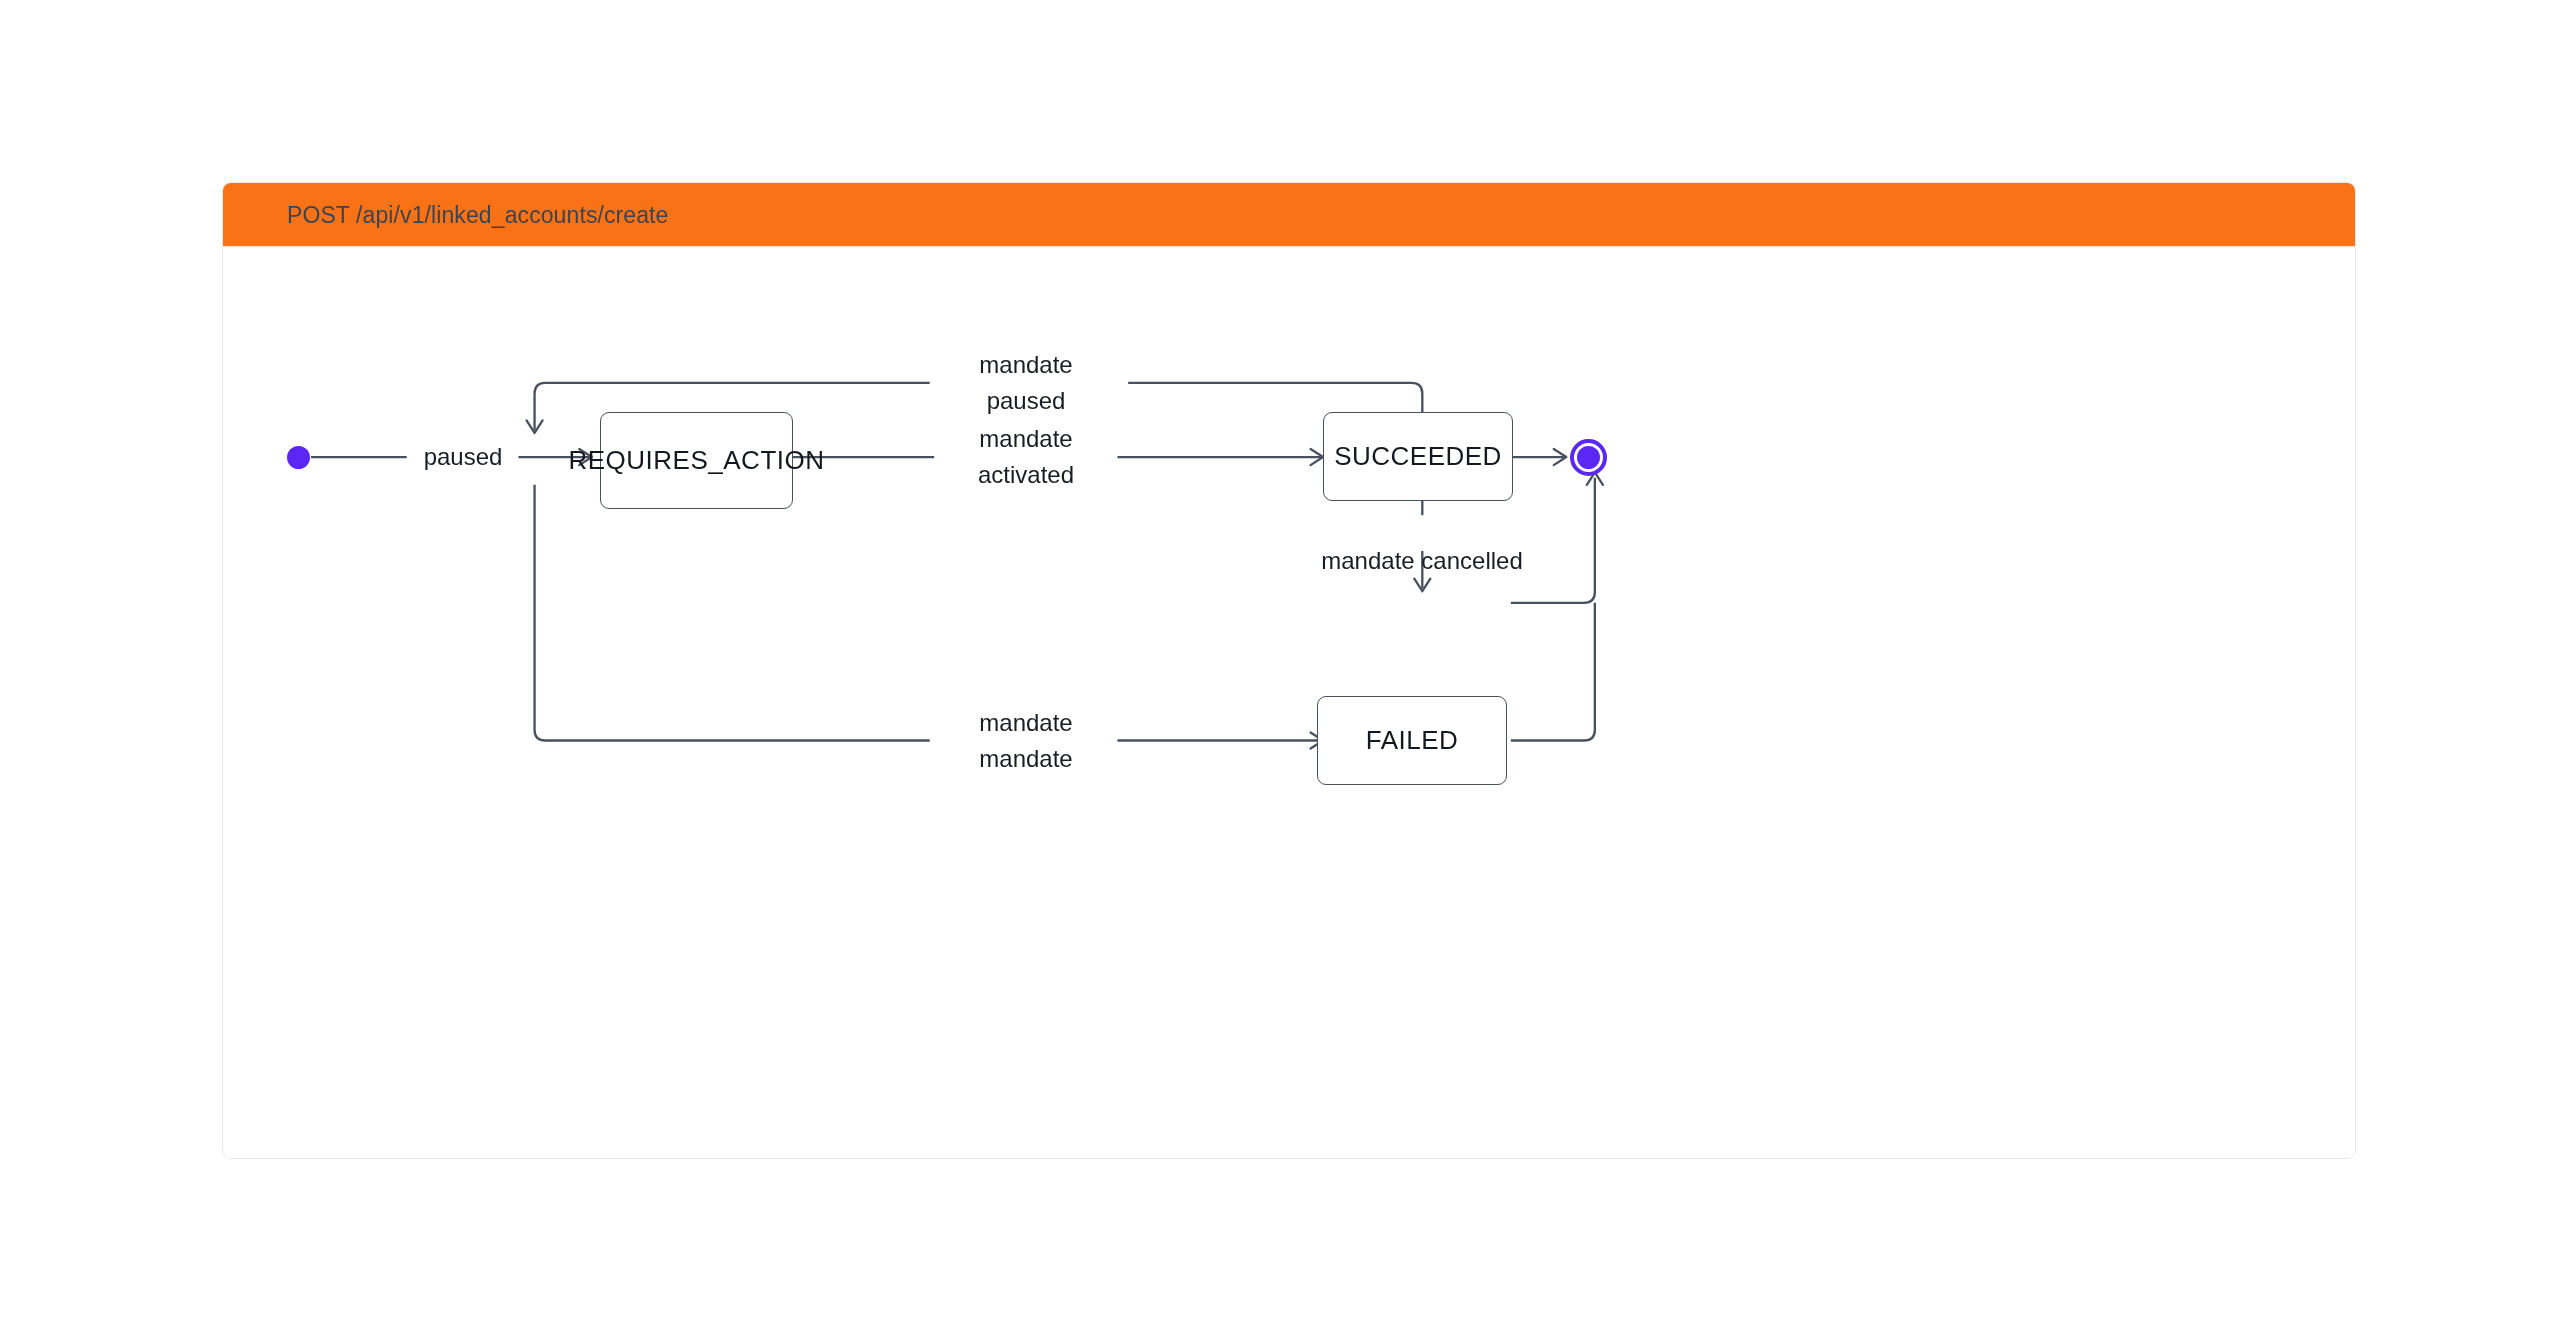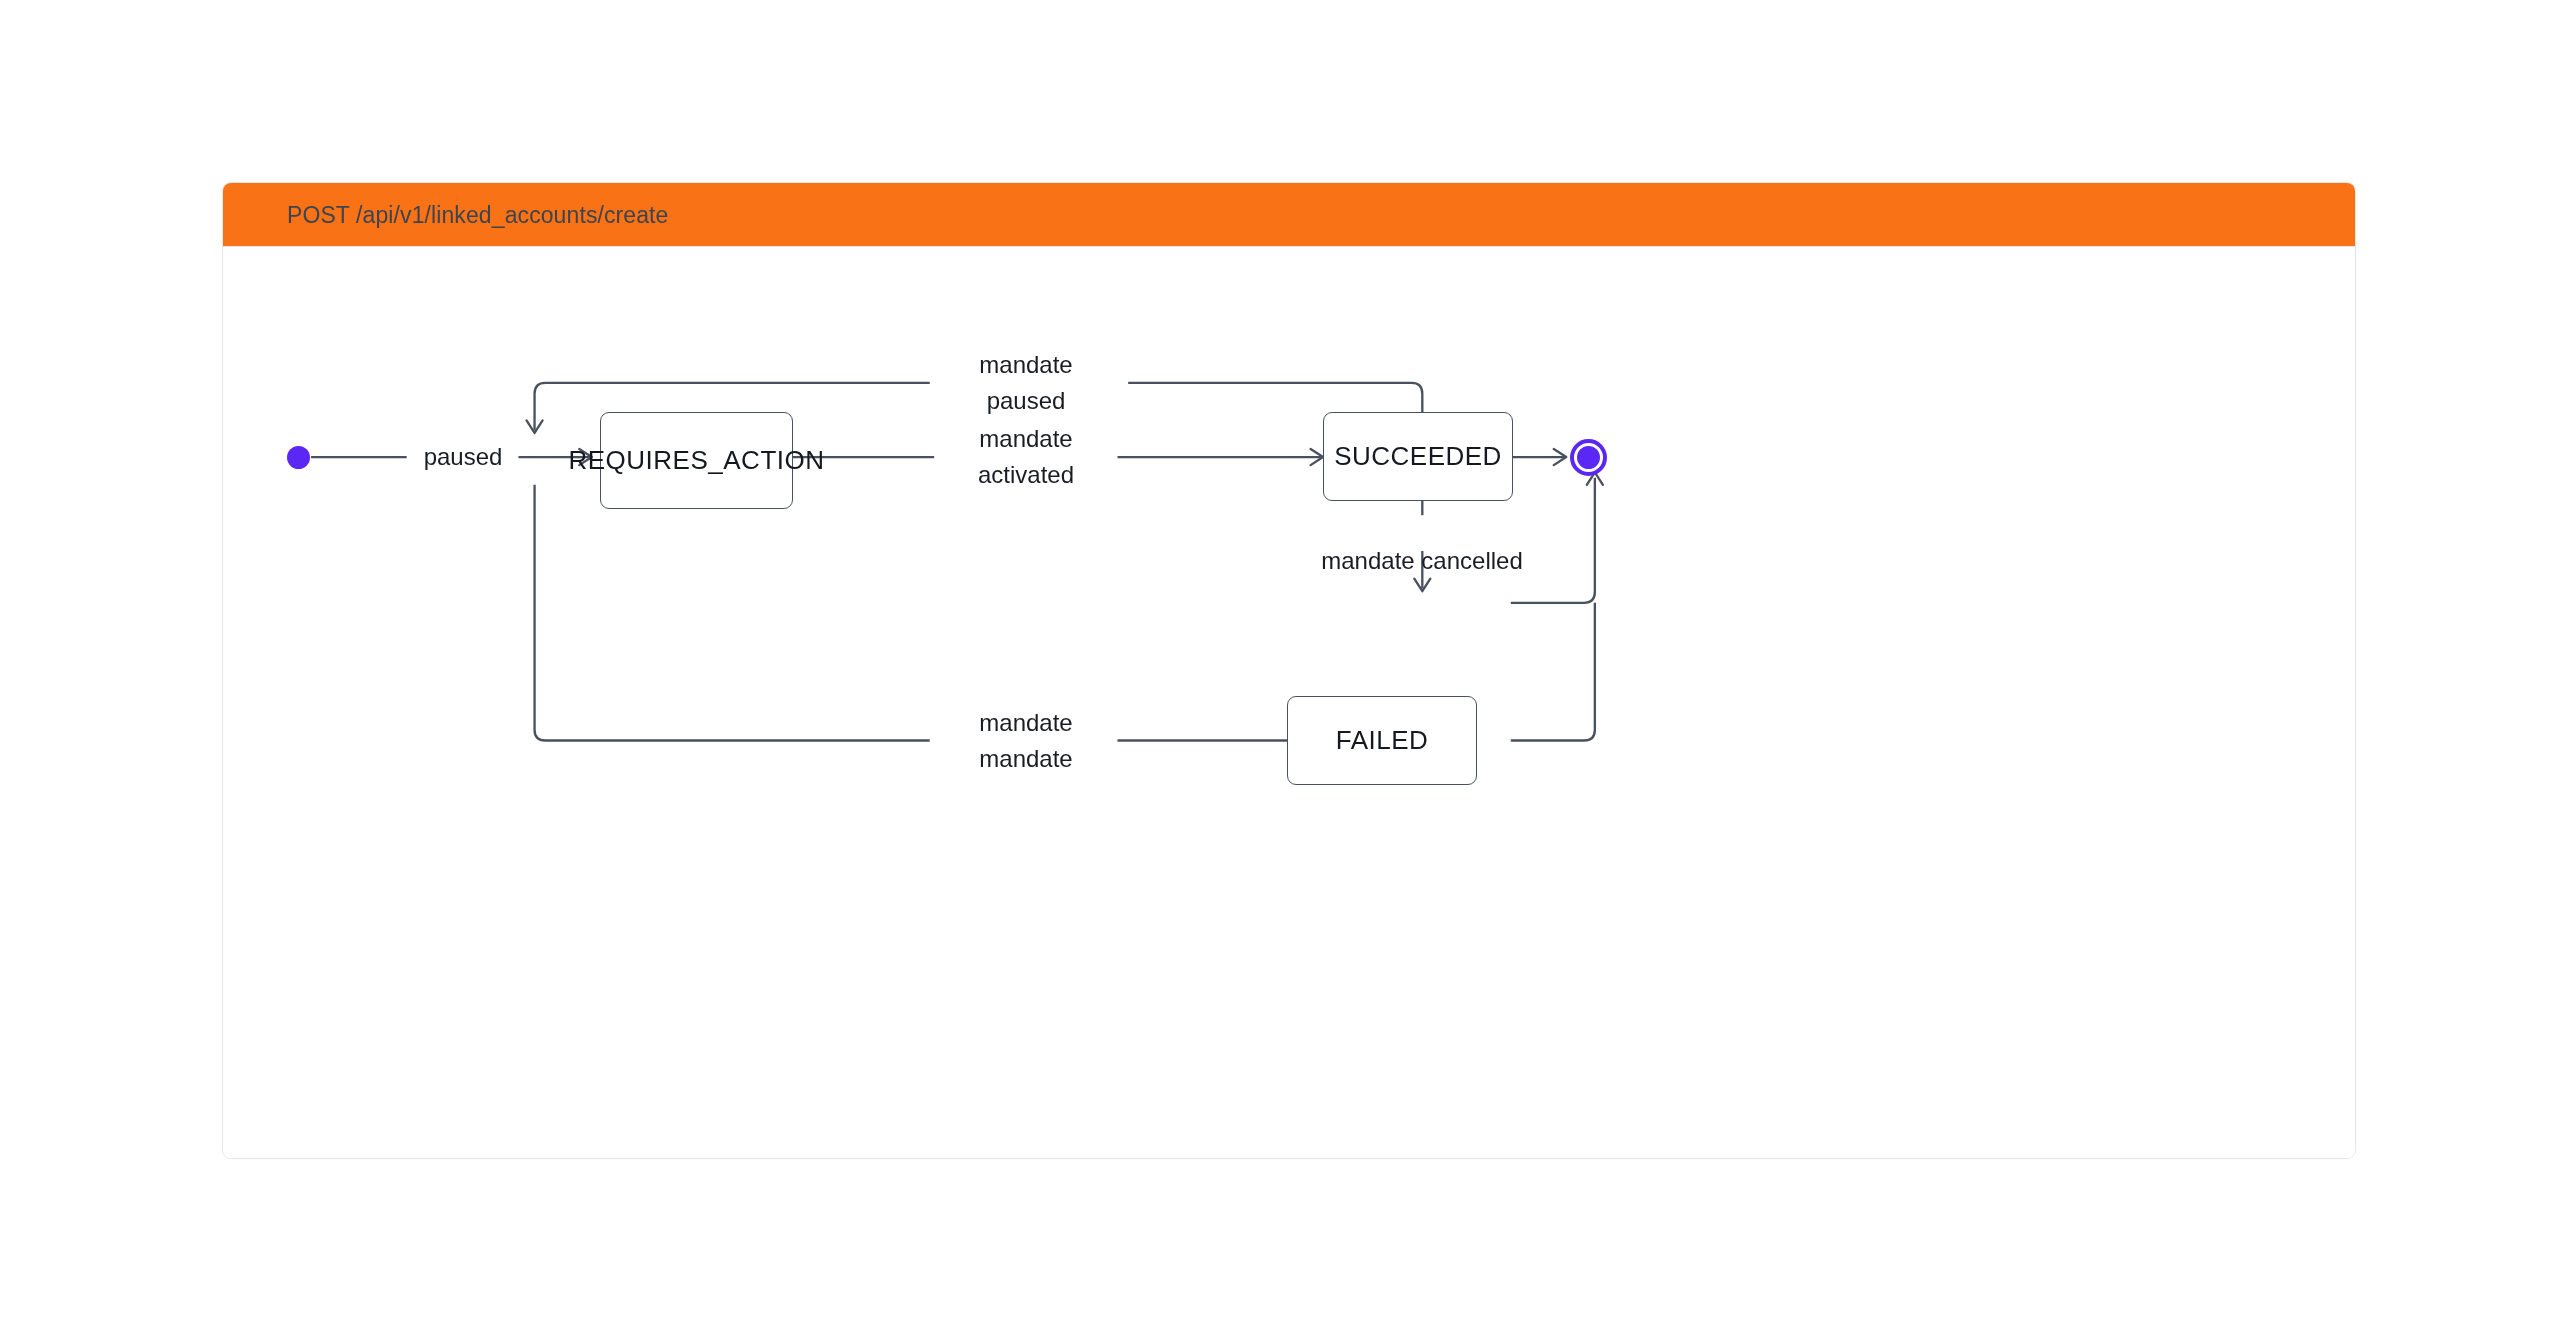--- a/index.html
+++ b/index.html
@@ -193,21 +193,21 @@
 
         <div class="state-box" style="left:377px; top:165px; width:193px; height:97px;">
           <span class="state-label">REQUIRES_ACTION</span>
         </div>
 
         <div class="state-box" style="left:1100px; top:165px; width:190px; height:89px;">
           <span class="state-label">SUCCEEDED</span>
         </div>
 
 
-        <div class="state-box" style="left:1064px; top:449px; width:190px; height:89px;">
+        <div class="state-box" style="left:1094px; top:449px; width:190px; height:89px;">
           <span class="state-label">FAILED</span>
         </div>
 
         <div class="edge-label" style="left:240px; top:210px;">
           <span class="l1">paused</span>
         </div>
 
         <div class="edge-label" style="left:803px; top:136px;">
           <span class="l1">mandate</span>
           <span class="l2">paused</span>

